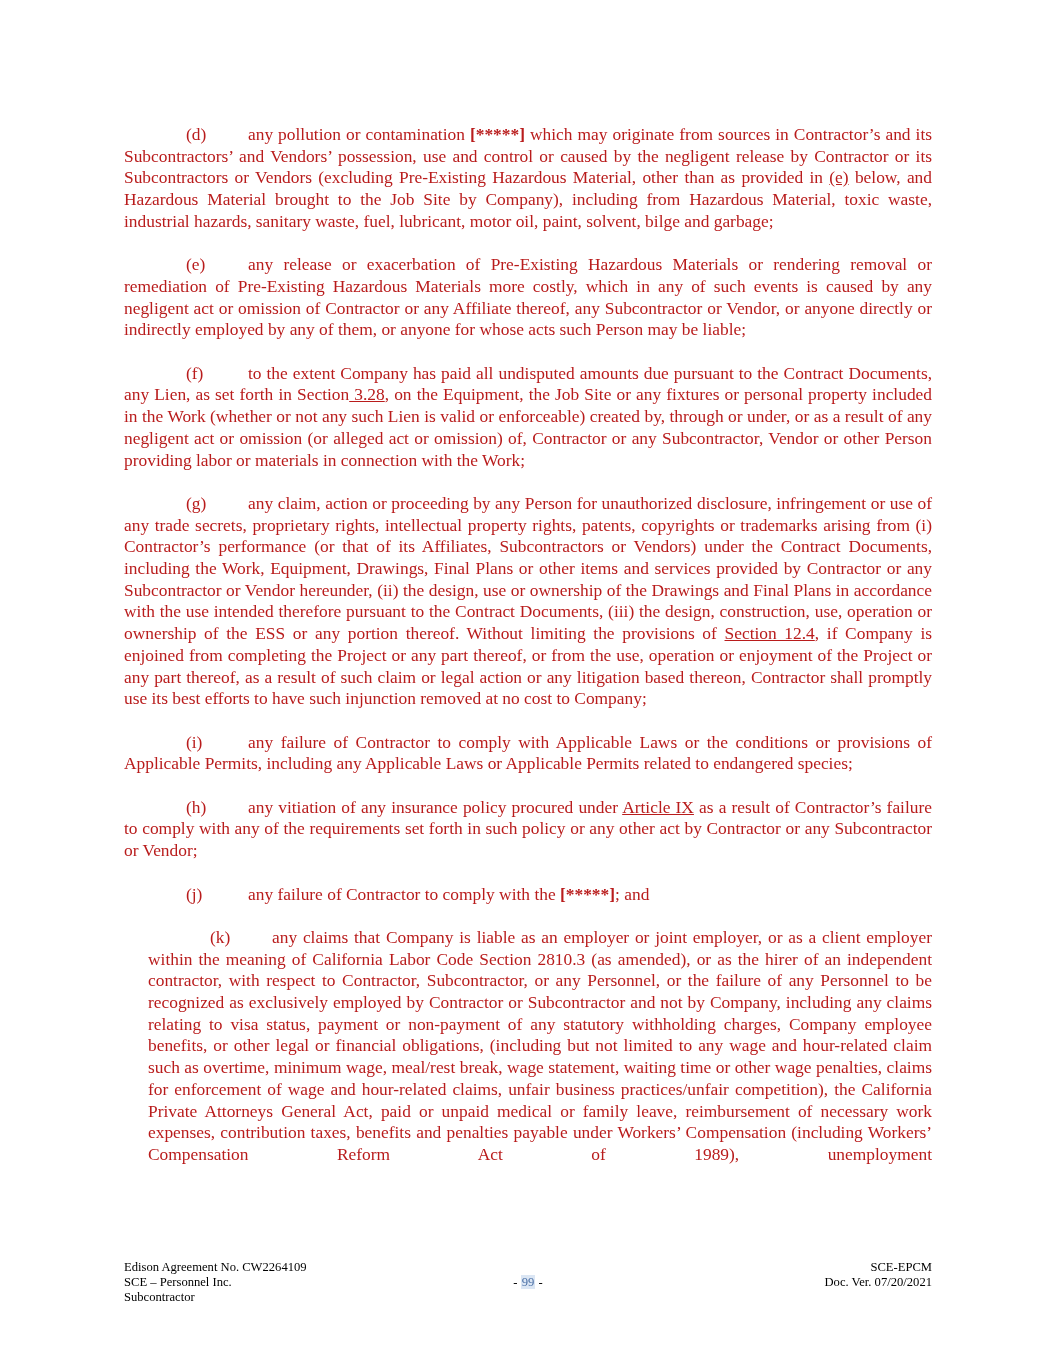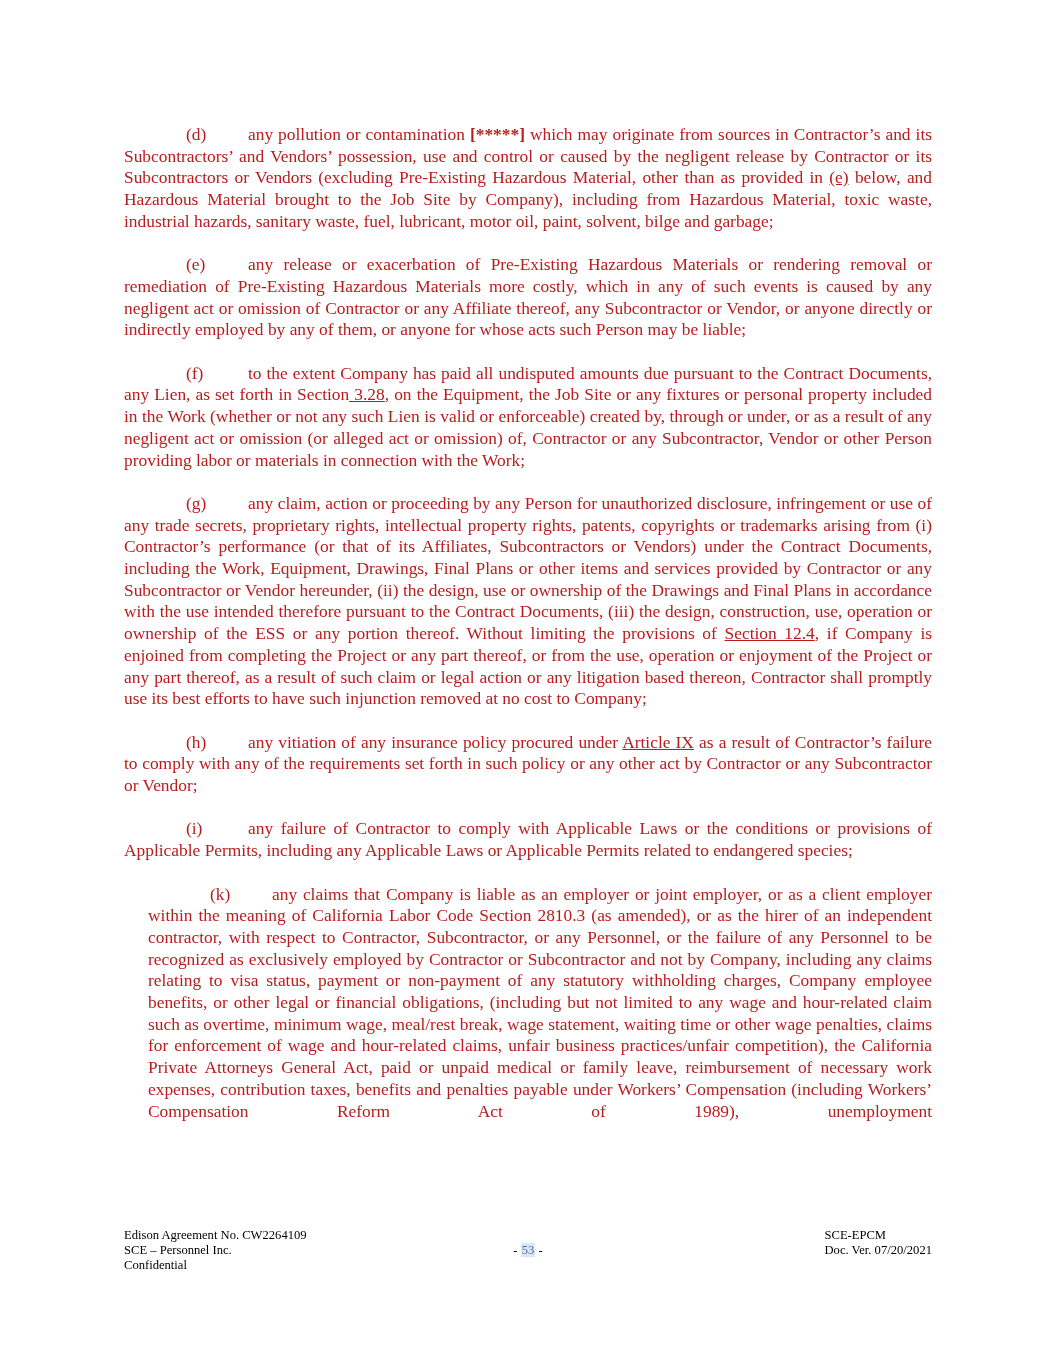--- a/index.html
+++ b/index.html
@@ -6,61 +6,64 @@
     body { width: 1055px; height: 1365px; position: relative; overflow: hidden; }
     .page {
       position: absolute; left: 124px; top: 124px; width: 808px;
       font-family: "Liberation Serif", serif; font-size: 17.4px; line-height: 21.7px; color: #b91c1c;
     }
     .para { margin: 0 0 21.7px 0; text-align: justify; text-align-last: left; }
     .para .label { display: inline-block; width: 62px; margin-left: 62px; }
     .u { text-decoration: underline; }
     .b { font-weight: bold; }
     .footer {
-      position: absolute; left: 124px; top: 1228px; width: 808px; height: 50px;
+      position: absolute; left: 124px; top: 1260px; width: 808px; height: 50px;
       font-family: "Liberation Serif", serif; font-size: 12.6px; line-height: 15px; color: #000;
     }
     .footer .left { position: absolute; left: 0; top: 0; }
-    .footer .right { position: absolute; right: 0; top: 0; text-align: left; }
+    .footer .right { position: absolute; right: 0; top: 0; text-align: right; }
     .footer .center { position: absolute; left: 0; right: 0; top: 15px; text-align: center; }
     .pg-num { background: #dbe6f4; color: #4a6fa5; padding: 0 1px; }
   </style>
 </head>
 <body>
 
 <div class="page">
   <p class="para">
     <span class="label">(d)</span><span>any pollution or contamination </span><span class="b">[*****]</span><span> which may originate from sources in Contractor’s and its Subcontractors’ and Vendors’ possession, use and control or caused by the negligent release by Contractor or its Subcontractors or Vendors (excluding Pre-Existing Hazardous Material, other than as provided in </span><span class="u">(e)</span><span> below, and Hazardous Material brought to the Job Site by Company), including from Hazardous Material, toxic waste, industrial hazards, sanitary waste, fuel, lubricant, motor oil, paint, solvent, bilge and garbage;</span>
   </p>
   <p class="para">
     <span class="label">(e)</span><span>any release or exacerbation of Pre-Existing Hazardous Materials or rendering removal or remediation of Pre-Existing Hazardous Materials more costly, which in any of such events is caused by any negligent act or omission of Contractor or any Affiliate thereof, any Subcontractor or Vendor, or anyone directly or indirectly employed by any of them, or anyone for whose acts such Person may be liable;</span>
   </p>
   <p class="para">
     <span class="label">(f)</span><span>to the extent Company has paid all undisputed amounts due pursuant to the Contract Documents, any Lien, as set forth in Section</span><span class="u"> 3.28</span><span>, on the Equipment, the Job Site or any fixtures or personal property included in the Work (whether or not any such Lien is valid or enforceable) created by, through or under, or as a result of any negligent act or omission (or alleged act or omission) of, Contractor or any Subcontractor, Vendor or other Person providing labor or materials in connection with the Work;</span>
   </p>
   <p class="para">
     <span class="label">(g)</span><span>any claim, action or proceeding by any Person for unauthorized disclosure, infringement or use of any trade secrets, proprietary rights, intellectual property rights, patents, copyrights or trademarks arising from (i) Contractor’s performance (or that of its Affiliates, Subcontractors or Vendors) under the Contract Documents, including the Work, Equipment, Drawings, Final Plans or other items and services provided by Contractor or any Subcontractor or Vendor hereunder, (ii) the design, use or ownership of the Drawings and Final Plans in accordance with the use intended therefore pursuant to the Contract Documents, (iii) the design, construction, use, operation or ownership of the ESS or any portion thereof. Without limiting the provisions of </span><span class="u">Section 12.4</span><span>, if Company is enjoined from completing the Project or any part thereof, or from the use, operation or enjoyment of the Project or any part thereof, as a result of such claim or legal action or any litigation based thereon, Contractor shall promptly use its best efforts to have such injunction removed at no cost to Company;</span>
   </p>
   <p class="para">
+    <span class="label">(i)</span><span>any failure of Contractor to comply with Applicable Laws or the conditions or provisions of Applicable Permits, including any Applicable Laws or Applicable Permits related to endangered species;</span>
+  </p>
+  <p class="para">
     <span class="label">(h)</span><span>any vitiation of any insurance policy procured under </span><span class="u">Article IX</span><span> as a result of Contractor’s failure to comply with any of the requirements set forth in such policy or any other act by Contractor or any Subcontractor or Vendor;</span>
   </p>
   <p class="para">
-    <span class="label">(i)</span><span>any failure of Contractor to comply with Applicable Laws or the conditions or provisions of Applicable Permits, including any Applicable Laws or Applicable Permits related to endangered species;</span>
+    <span class="label">(j)</span><span>any failure of Contractor to comply with the </span><span class="b">[*****]</span><span>; and</span>
   </p>
   <p class="para" style="text-align-last: justify; margin-left: 24px;">
     <span class="label">(k)</span><span>any claims that Company is liable as an employer or joint employer, or as a client employer within the meaning of California Labor Code Section 2810.3 (as amended), or as the hirer of an independent contractor, with respect to Contractor, Subcontractor, or any Personnel, or the failure of any Personnel to be recognized as exclusively employed by Contractor or Subcontractor and not by Company, including any claims relating to visa status, payment or non-payment of any statutory withholding charges, Company employee benefits, or other legal or financial obligations, (including but not limited to any wage and hour-related claim such as overtime, minimum wage, meal/rest break, wage statement, waiting time or other wage penalties, claims for enforcement of wage and hour-related claims, unfair business practices/unfair competition), the California Private Attorneys General Act, paid or unpaid medical or family leave, reimbursement of necessary work expenses, contribution taxes, benefits and penalties payable under Workers’ Compensation (including Workers’ Compensation Reform Act of 1989), unemployment</span>
   </p>
 </div>
 
 <div class="footer">
   <div class="left">
     <div>Edison Agreement No. CW2264109</div>
     <div>SCE – Personnel Inc.</div>
-    <div>Confidential</div>
+    <div>Subcontractor</div>
   </div>
   <div class="center">
-    <span>- </span><span class="pg-num">53</span><span> -</span>
+    <span>- </span><span class="pg-num">99</span><span> -</span>
   </div>
   <div class="right">
     <div>SCE-EPCM</div>
     <div>Doc. Ver. 07/20/2021</div>
   </div>
 </div>
 
 </body></html>

